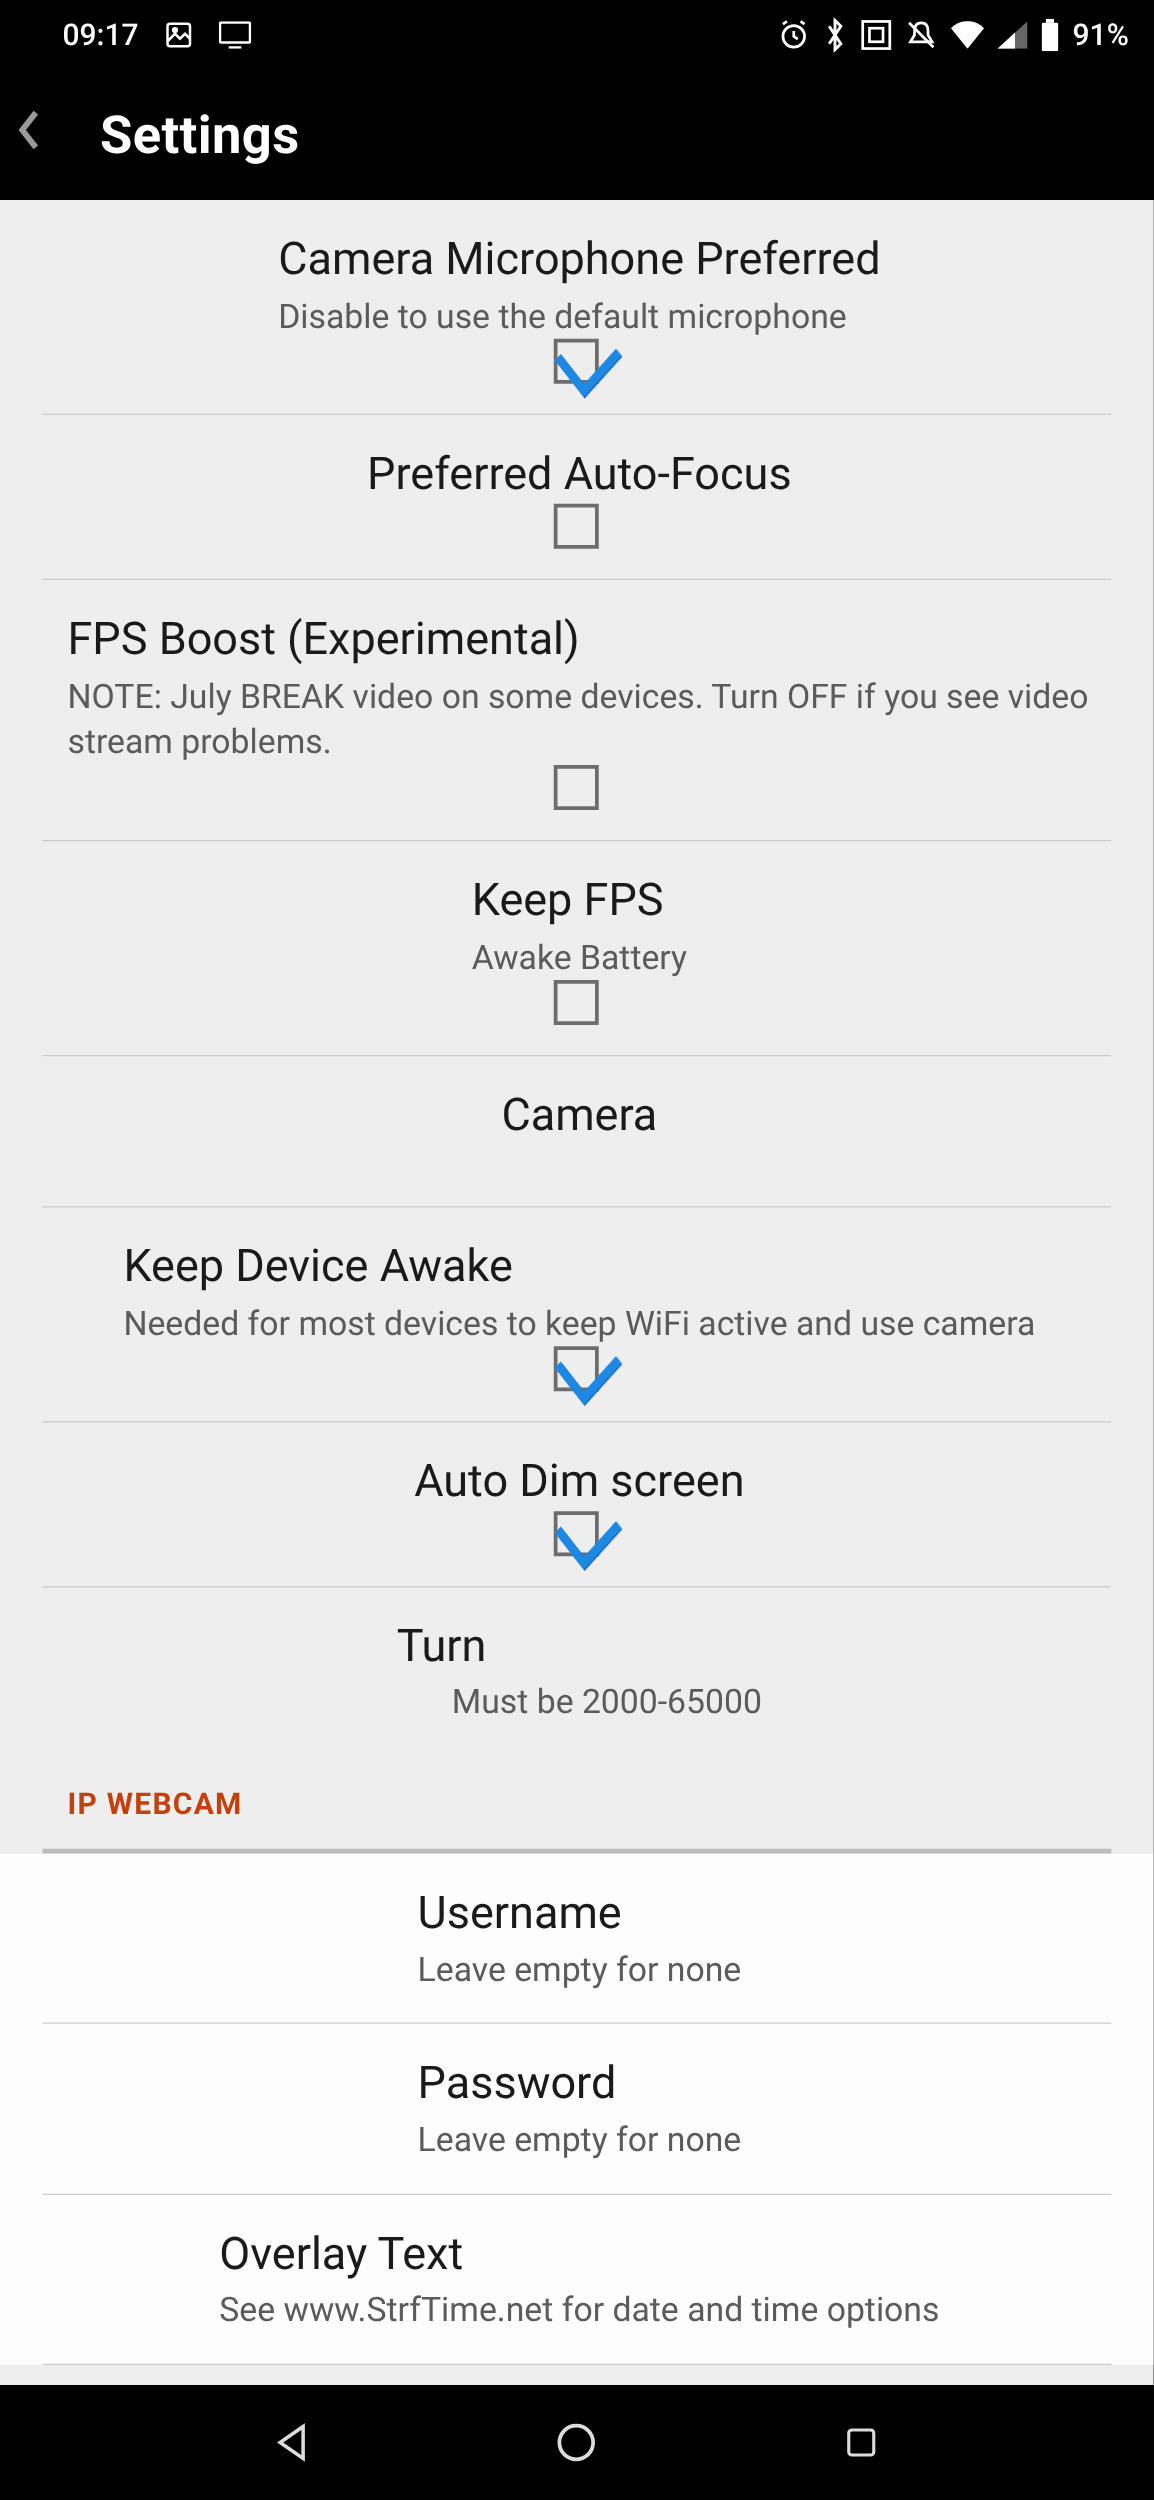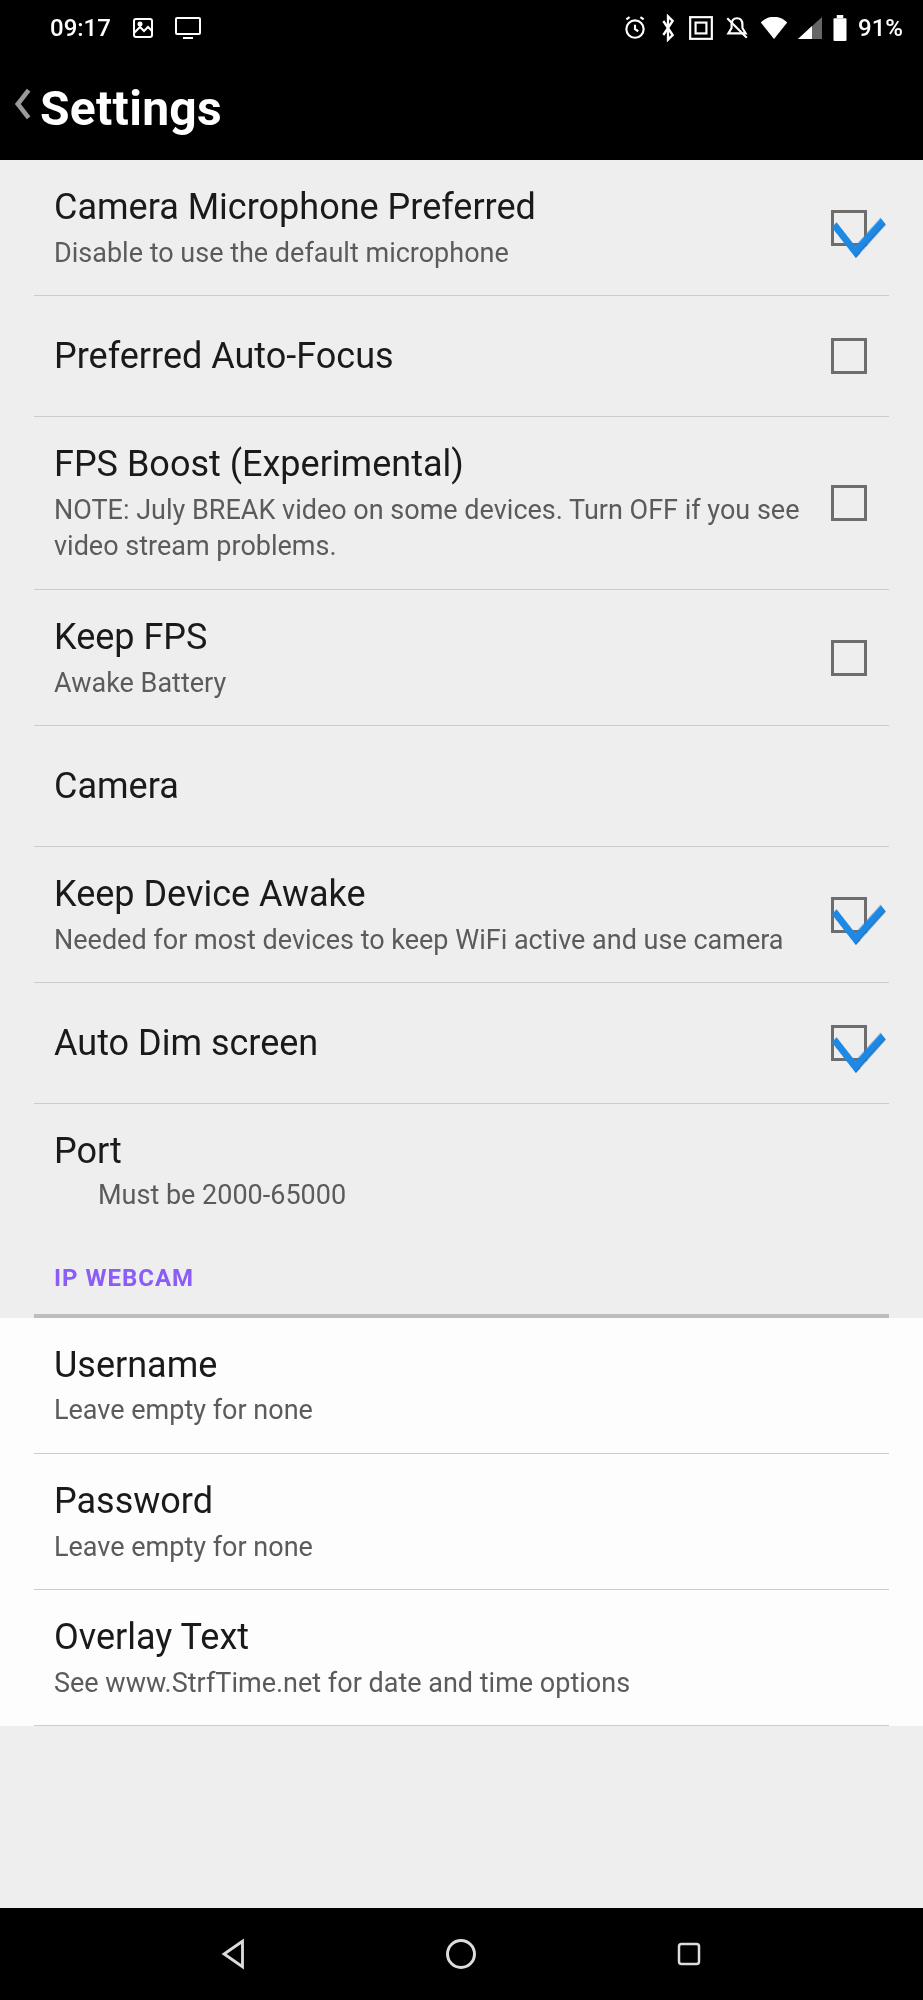--- a/index.html
+++ b/index.html
@@ -25,34 +25,35 @@
   
   .app-bar {
     height: 104px;
     background: #000;
     color: #fff;
     display: flex;
     align-items: center;
     padding-left: 8px;
   }
   .app-bar .back { font-size: 36px; padding: 0 6px; color: #aaa; }
-  .app-bar .title { font-size: 48px; font-weight: 700; letter-spacing: 0.3px; }
+  .app-bar .title { font-size: 42px; font-weight: 700; letter-spacing: 0.3px; margin-left: 40px; }
 
   
   .content {
     background: #eee;
     height: calc(100% - 56px - 104px - 92px);
     overflow: hidden;
   }
   .list { padding: 0; }
   .row {
     display: flex;
     align-items: center;
     padding: 24px 30px 24px 54px;
     min-height: 120px;
+    flex-direction: column;
   }
   .divider { height: 1px; background: #ccc; margin-left: 34px; margin-right: 34px; }
   .row-text { flex: 1 1 auto; padding-right: 20px; }
   .row-title { font-size: 36px; color: #1a1a1a; line-height: 1.3; }
   .row-sub { font-size: 27px; color: #5b5b5b; margin-top: 4px; line-height: 1.35; }
   .row-subtight .row-sub { margin-top: 2px; margin-left: 44px; }
 
   .checkbox {
     flex: 0 0 auto;
     width: 36px; height: 36px;
@@ -72,21 +73,21 @@
     filter: drop-shadow(0 1px 0 #0a5ca8);
   }
 
   .section-header {
     padding: 30px 54px 14px 54px;
   }
   .section-header .label {
     font-size: 24px;
     font-weight: 700;
     letter-spacing: 1px;
-    color: #8b5cf6;
+    color: #c2410c;
   }
   .section-underline { height: 4px; background: #bdbdbd; margin: 8px 34px 0 34px; }
 
   
   .white { background: #fdfdfd; }
   .grey  { background: #eeeeee; }
 
   
   .nav-bar {
     height: 92px;
@@ -229,21 +230,21 @@
     <div class="row">
       <div class="row-text">
         <div class="row-title">Auto Dim screen</div>
       </div>
       <div class="checkbox checked"></div>
     </div>
     <div class="divider"></div>
 
     <div class="row row-subtight" style="padding-bottom:20px;">
       <div class="row-text">
-        <div class="row-title">Port</div>
+        <div class="row-title">Turn</div>
         <div class="row-sub">Must be 2000-65000</div>
       </div>
     </div>
 
     <div class="section-header">
       <div class="label">IP WEBCAM</div>
     </div>
     <div class="section-underline"></div>
   </div>
 

